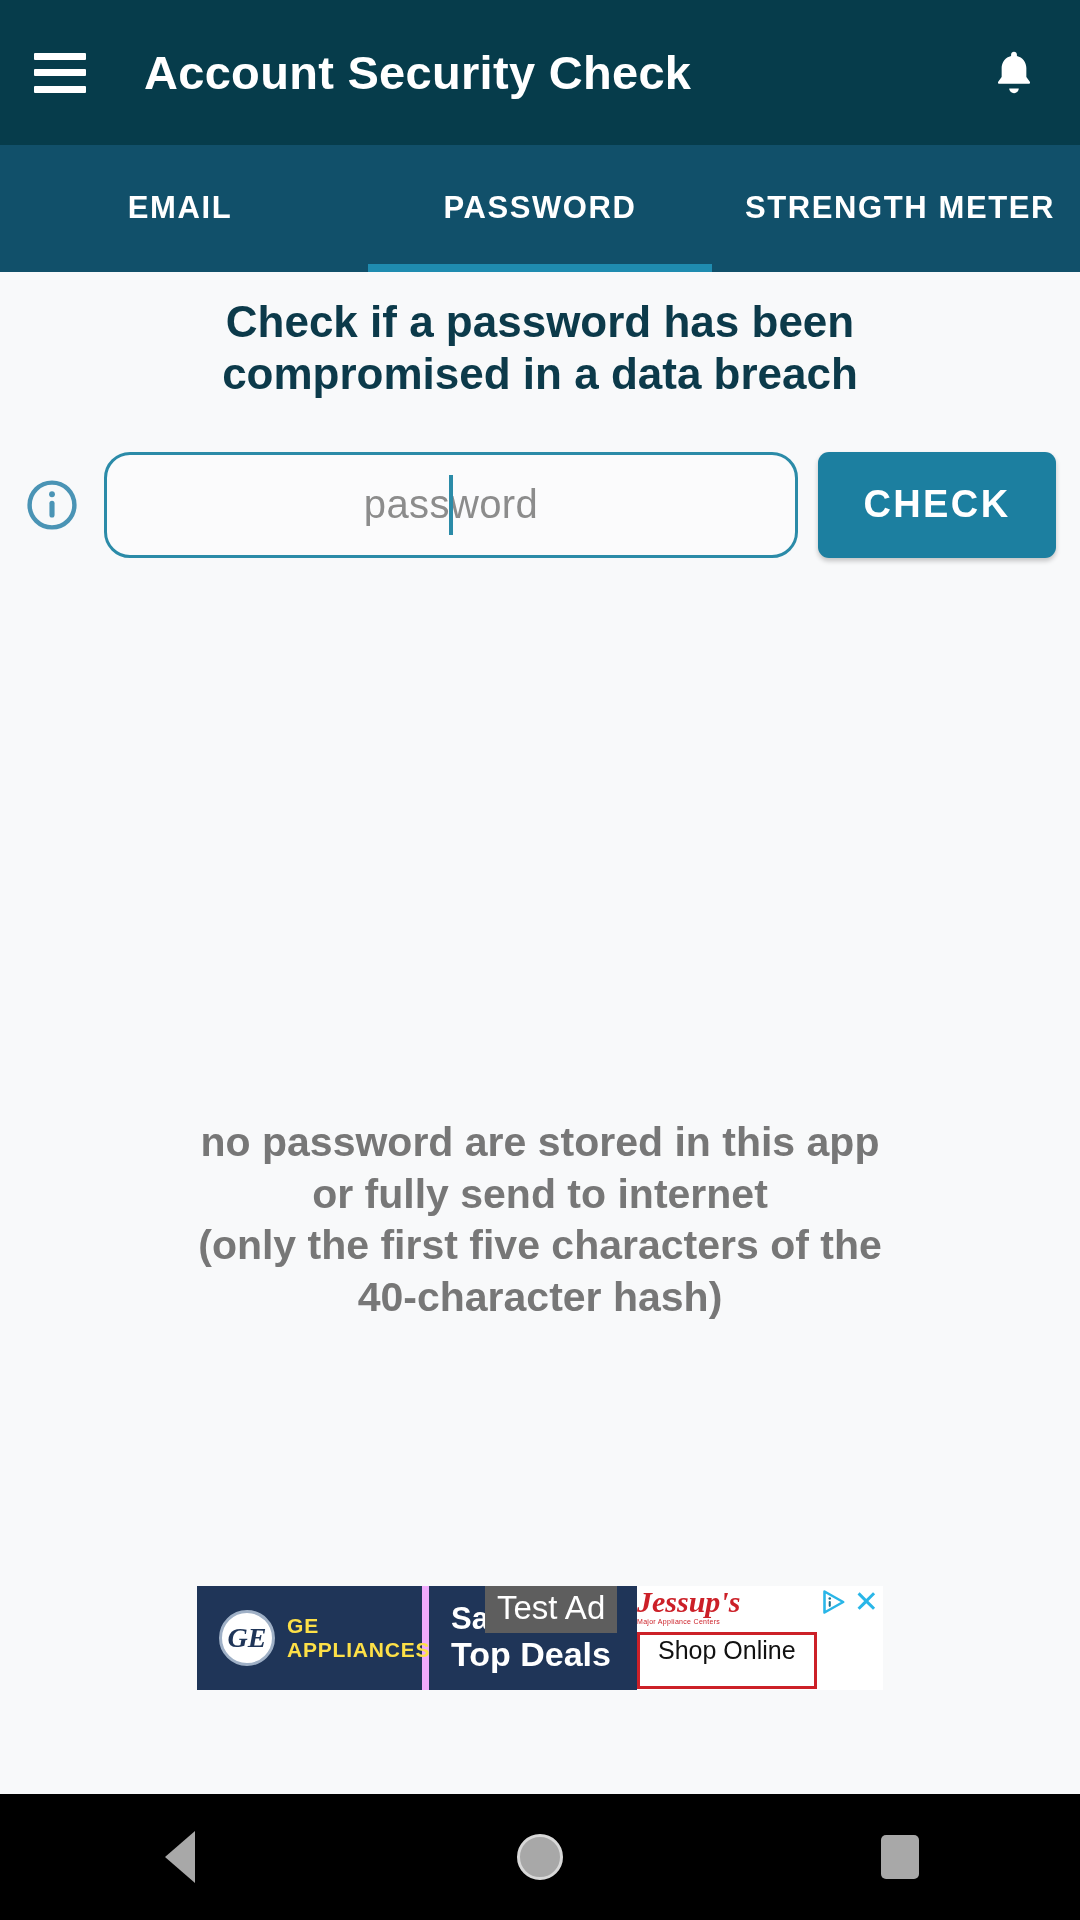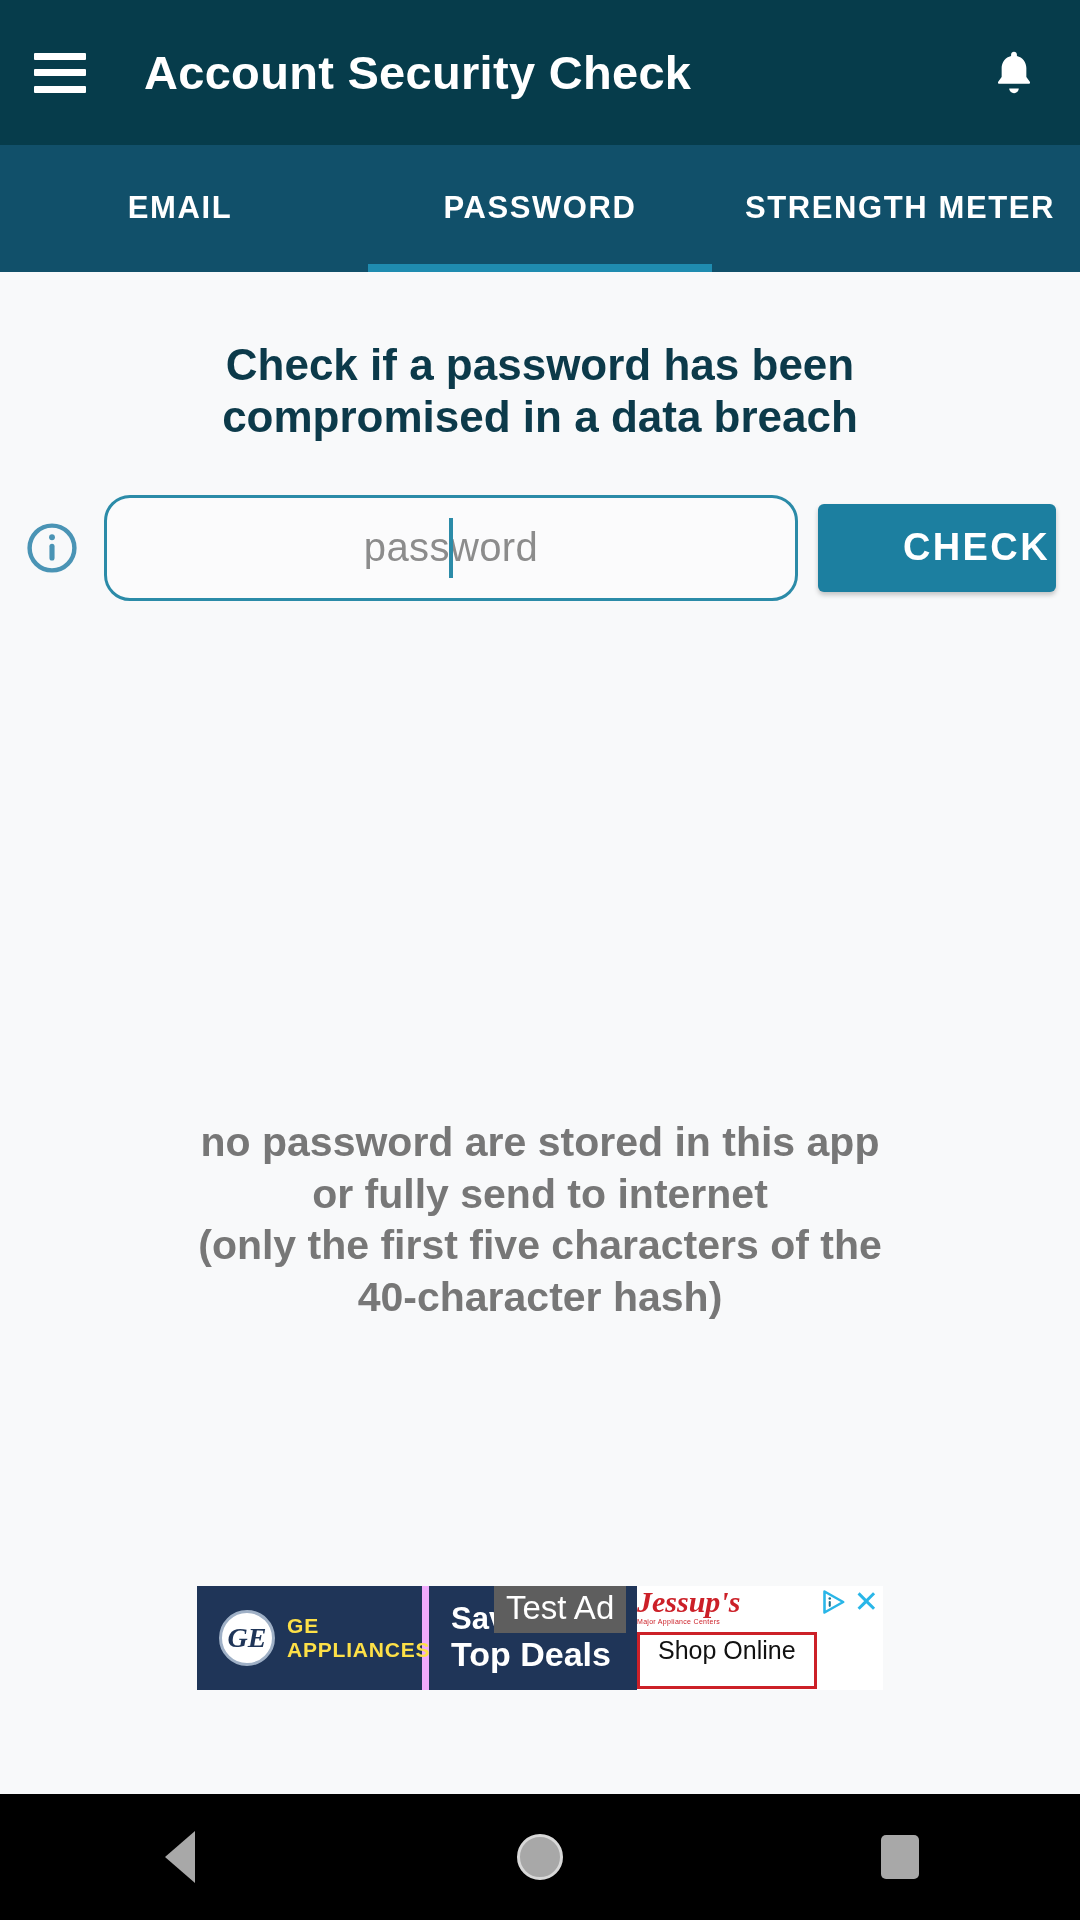--- a/index.html
+++ b/index.html
@@ -97,21 +97,21 @@
   
   .content {
     position: relative;
     height: 1480px;
     background: #f8f9fa;
     display: flex;
     flex-direction: column;
     align-items: center;
   }
   .headline {
-    margin-top: 67px;
+    margin-top: 24px;
     width: 760px;
     text-align: center;
     color: #0c3a4a;
     font-size: 44px;
     font-weight: bold;
     line-height: 1.18;
   }
   .input-row {
     margin-top: 52px;
     width: 100%;
@@ -152,33 +152,32 @@
     position: absolute;
     left: 50%;
     top: 50%;
     transform: translate(-50%, -50%);
     width: 4px;
     height: 60px;
     background: #2b8ba8;
   }
   .check-btn {
     flex: 0 0 auto;
-    height: 88px;
+    height: 106px;
     min-width: 238px;
     background: #1c7fa0;
     border: none;
-    border-radius: 6px;
+    border-radius: 11px;
     color: #ffffff;
     font-size: 38px;
     font-weight: bold;
     letter-spacing: 2.4px;
     font-family: "Liberation Sans", sans-serif;
     cursor: pointer;
     box-shadow: 0 3px 5px rgba(0,0,0,0.22);
-    text-align: right;
   }
   .disclaimer {
     position: absolute;
     top: 845px;
     left: 0;
     right: 0;
     text-align: center;
     color: #777777;
     font-size: 41px;
     font-weight: bold;
@@ -304,21 +303,20 @@
   }
   .test-ad-label {
     position: absolute;
     left: 288px;
     top: 0px;
     background: #5e5e5e;
     color: #ffffff;
     font-size: 33px;
     padding: 3px 12px 6px;
     white-space: nowrap;
-    margin-left: 9px;
   }
 
   
   .navbar {
     position: absolute;
     left: 0;
     right: 0;
     bottom: 0;
     height: 126px;
     background: #000000;

